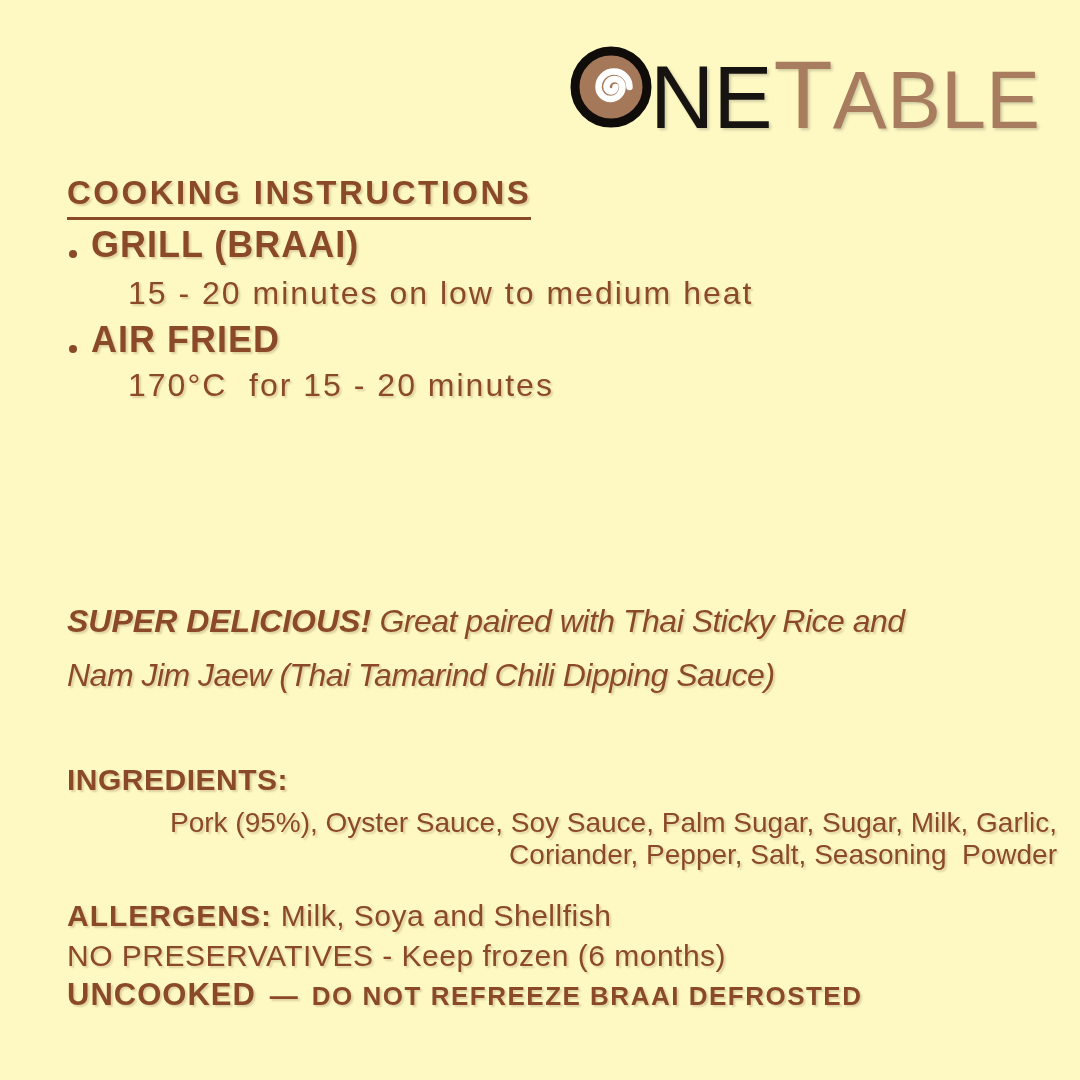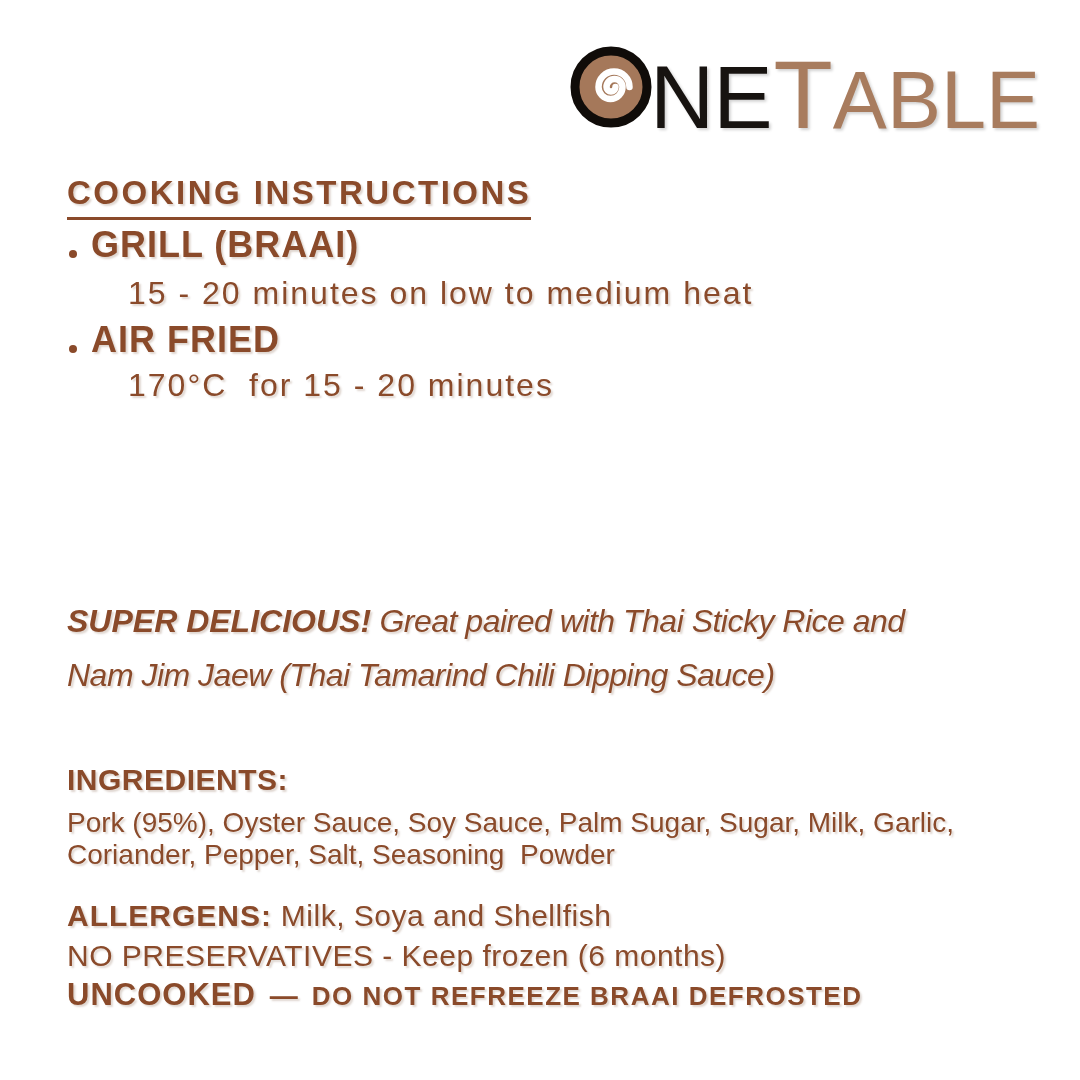--- a/index.html
+++ b/index.html
@@ -1,25 +1,25 @@
 <!DOCTYPE html>
 <html><head>
 <meta charset="utf-8">
 <style>
   html,body{margin:0;padding:0;background:#dcdcdc;}
   .canvas{
     position:relative;
     width:1080px;height:1080px;
-    background:#ffffff;
+    background:#fef9c3;
     overflow:hidden;
     font-family:"Liberation Sans","DejaVu Sans",sans-serif;
     color:#8a4a2a;
   }
   .canvas p{margin:0;}
-  .pre{white-space:pre-wrap;}
+  .pre{white-space:pre-wrap;text-align:right;}
 
   
   .logo{
     position:absolute;top:46px;right:40px;
     display:flex;align-items:baseline;
     line-height:1;
     text-shadow:2px 2px 3px rgba(0,0,0,0.18);
   }
   .logo svg{margin-right:-2px;margin-bottom:-4px;}
   .logo .ne{font-size:89px;color:#171310;letter-spacing:-1px;}

